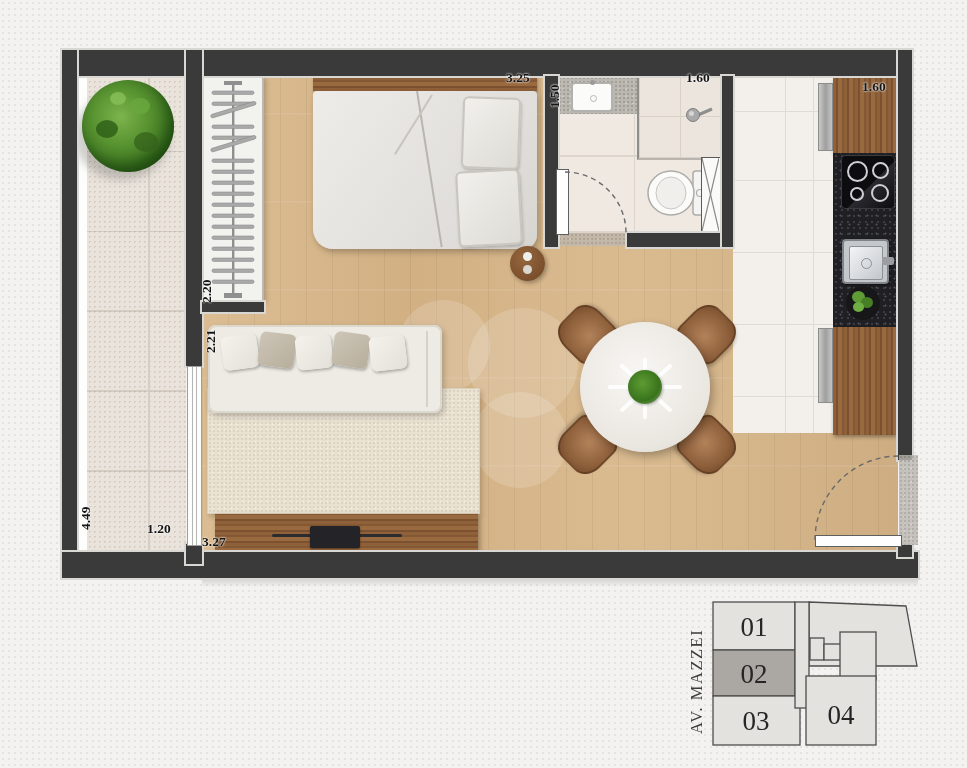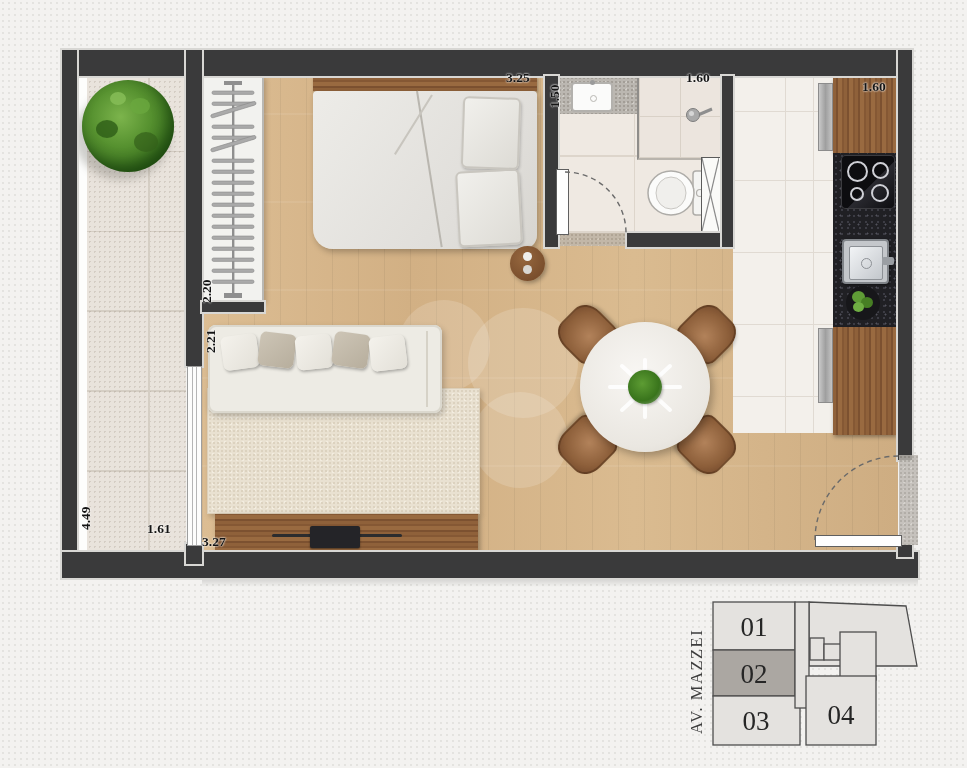--- a/index.html
+++ b/index.html
@@ -256,21 +256,21 @@
 
   <div class="abs" style="left:202px;top:578px;width:716px;height:9px;background:linear-gradient(rgba(0,0,0,.14),transparent);z-index:1;"></div>
 
   <div class="dim" style="left:506px;top:70px;">3.25</div>
   <div class="dim v" style="left:547px;top:108px;">1.50</div>
   <div class="dim" style="left:686px;top:70px;">1.60</div>
   <div class="dim" style="left:862px;top:79px;">1.60</div>
   <div class="dim v" style="left:199px;top:303px;">2.20</div>
   <div class="dim v" style="left:203px;top:353px;">2.21</div>
   <div class="dim v" style="left:78px;top:530px;">4.49</div>
-  <div class="dim" style="left:147px;top:521px;">1.61</div>
+  <div class="dim" style="left:147px;top:521px;">1.20</div>
   <div class="dim" style="left:202px;top:534px;">3.27</div>
 
   <svg class="abs keyplan-text" style="left:682px;top:594px;z-index:2;" width="240" height="156" viewBox="0 0 240 156">
     <g fill="#e4e2df" stroke="#4e4e4e" stroke-width="1.3">
       <polygon points="127,8 224,12 235,72 127,72"></polygon>
       <rect x="31" y="8" width="82" height="48"></rect>
       <rect x="31" y="56" width="82" height="46" fill="#aba7a2"></rect>
       <rect x="31" y="102" width="87" height="49"></rect>
       <rect x="113" y="8" width="14" height="106"></rect>
       <rect x="128" y="44" width="14" height="22"></rect>

